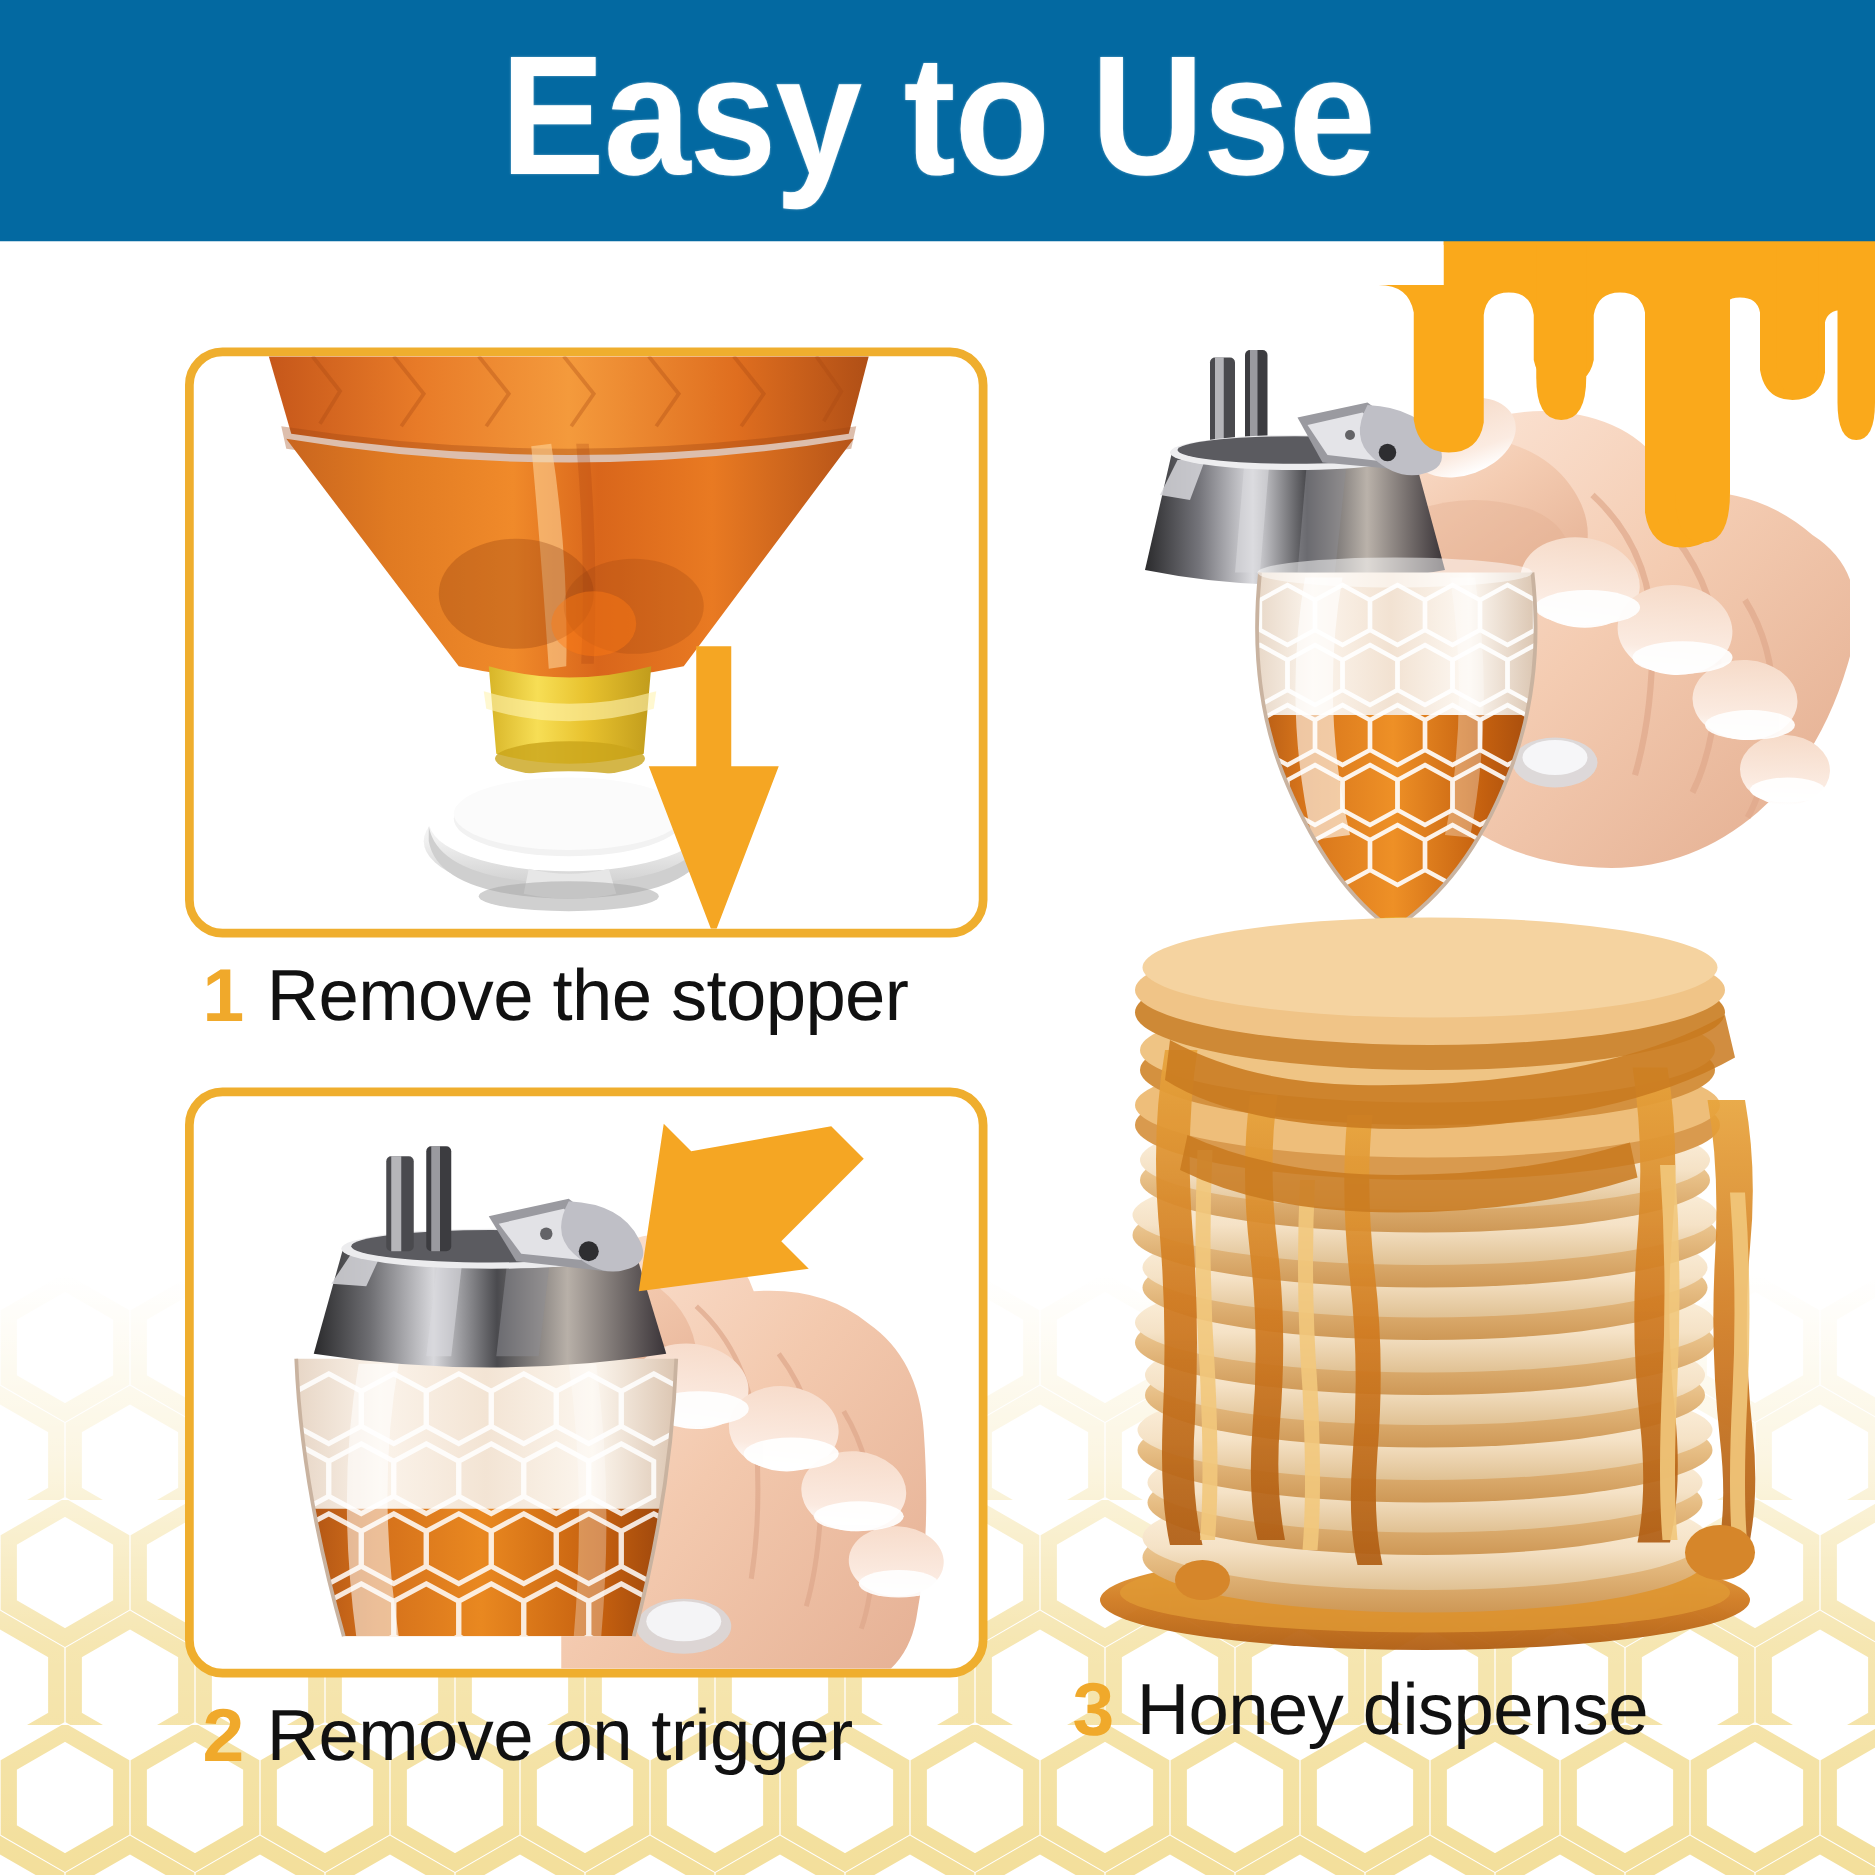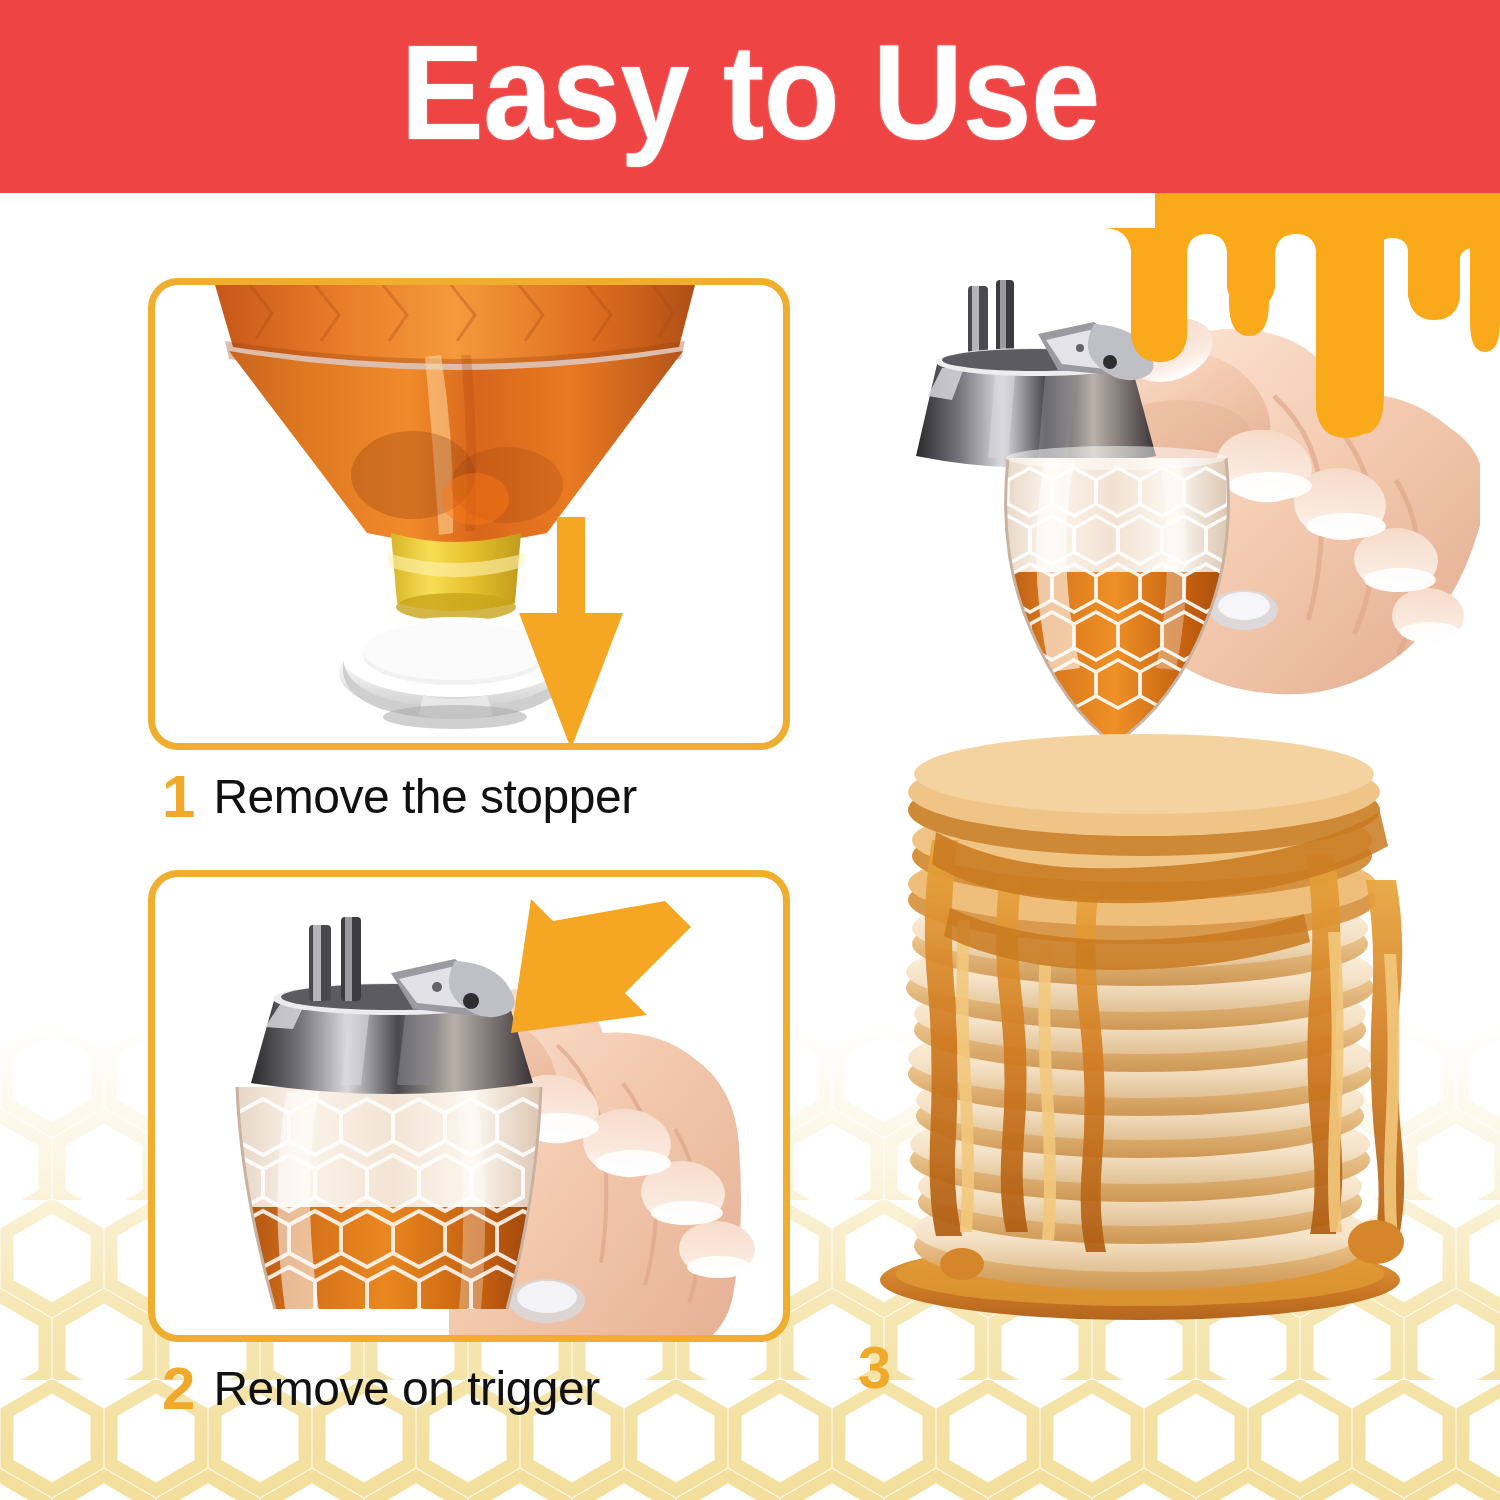--- a/index.html
+++ b/index.html
@@ -14,21 +14,21 @@
   
   .honeycomb-bg{
     position:absolute; left:0; bottom:0; width:1500px; height:480px;
     z-index:0; pointer-events:none;
   }
   .honeycomb-bg svg{ display:block; width:100%; height:100%; }
 
   
   .header{
     position:absolute; left:0; top:0; width:1500px; height:193px;
-    background:#ef4444; z-index:5;
+    background:#0369a1; z-index:5;
     display:flex; align-items:center; justify-content:center;
   }
   .header-title{
     color:#ffffff;
     font-size:136px;
     font-weight:bold;
     letter-spacing:-1px;
     line-height:1;
     transform:scaleX(0.92);
     font-family:"Liberation Sans", sans-serif;
@@ -65,21 +65,21 @@
     gap:18px;
   }
   .caption-num{
     color:#F0A92B;
     font-size:60px;
     font-weight:bold;
     line-height:1;
   }
   .caption-text{
     color:#111111;
-    font-size:48px;
+    font-size:58px;
     line-height:1;
     font-weight:normal;
     letter-spacing:-0.5px;
   }
   .panel-gap{ height:32px; }
 
   
   .p1-art{ position:absolute; inset:0; }
   .p1-art svg{ position:absolute; inset:0; width:100%; height:100%; }
 
@@ -641,13 +641,14 @@
       <g fill="#D6862A">
         <ellipse cx="536" cy="962" rx="28" ry="22"></ellipse>
         <ellipse cx="122" cy="984" rx="22" ry="16"></ellipse>
       </g>
     </g>
   </svg>
 </div>
 
 <div class="hero-caption">
   <span class="caption-num">3</span>
+  <span class="caption-text">Honey dispense</span>
 </div>
 
 </body></html>

